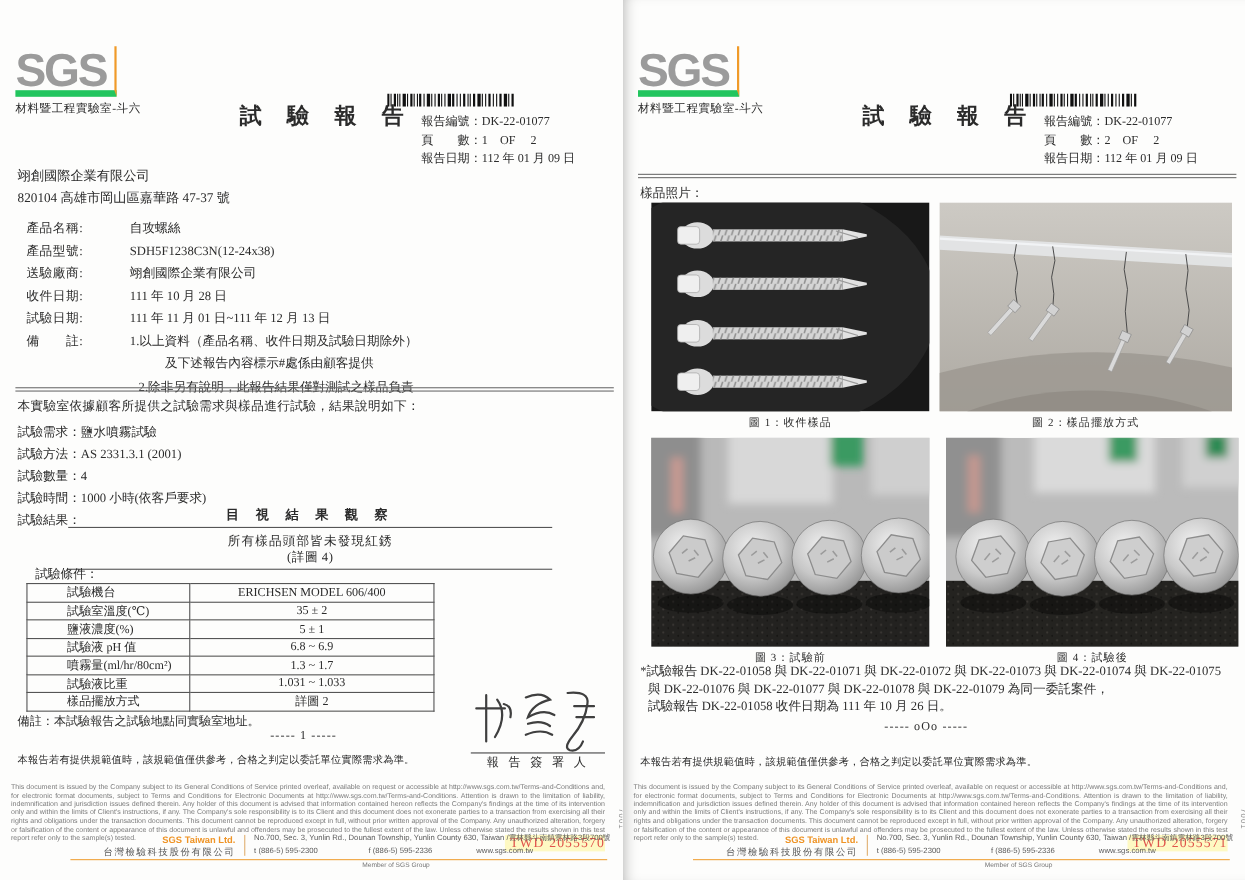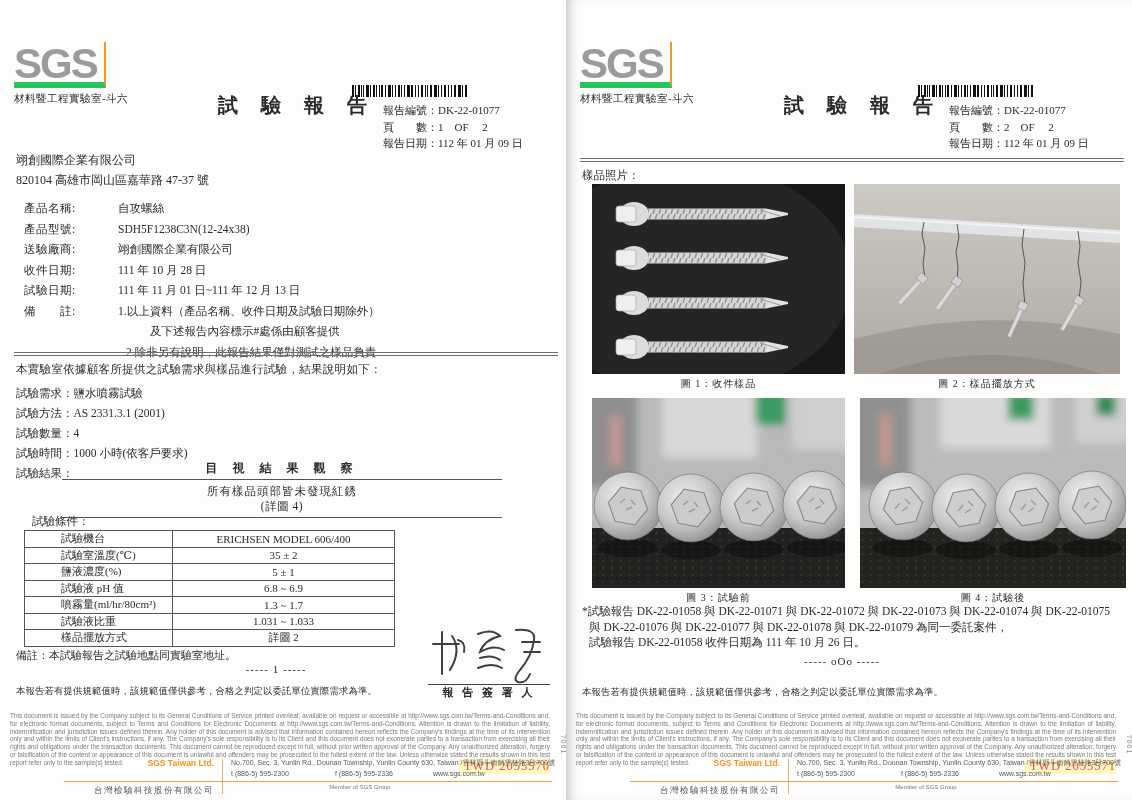--- a/index.html
+++ b/index.html
@@ -44,21 +44,21 @@
   .cond-lbl { position:absolute; top:514px; left:16px; font-size:11.5px;padding-left:16px; }
   .cond-table { position:absolute; top:530px; left:24px; border-collapse:collapse; font-size:11px; }
   .cond-table td { border:1px solid #555; height:16.5px; padding:0 4px; }
   .cond-table td.c1 { width:148px; text-align:left;padding-left:36px; }
   .cond-table td.c2 { width:222px; text-align:center; }
 
   .footnote { position:absolute; top:648px; left:16px; font-size:11px; }
   .pg-marker { position:absolute; top:663px; left:16px; width:520px; text-align:center; font-size:11px; letter-spacing:1px; }
   .disclaimer { position:absolute; top:685px; left:16px; right:130px; font-size:9.3px; letter-spacing:.2px; }
 
-  .signature { position:absolute; top:626px; right:16px; width:122px; height:74px;font-weight:bold; }
+  .signature { position:absolute; top:626px; right:16px; width:122px; height:74px; }
   .sig-svg { position:absolute; left:0; bottom:12px; }
   .sig-line { position:absolute; left:0; right:0; bottom:15px; border-bottom:1.2px solid #444; }
   .sig-label { position:absolute; left:0; right:0; bottom:0; text-align:center; font-size:11px; letter-spacing:3px; }
 
   
   .hdr-sep { position:absolute; top:158px; left:14px; right:8px; height:4px;
              border-top:1px solid #6e6e6e; border-bottom:1px solid #6e6e6e; }
   .photos-lbl { position:absolute; top:168px; left:16px; font-size:11.5px; }
   .fig-row { position:absolute; left:26px; right:6px; display:flex; gap:9px; }
   .fig-row--1 { top:184px; }
@@ -73,21 +73,21 @@
 
   
   .legal { position:absolute; top:712px; left:10px; right:16px; font-size:6.4px; line-height:7.8px;
            text-align:justify; color:#7c7c7c; font-family:"Liberation Sans","DejaVu Sans",sans-serif; }
   .twd { position:absolute; top:759px; right:16px; color:#e0534b; font-size:12.5px; letter-spacing:1px;
          font-family:Liberation Serif, serif; background:#fef9c3; padding-left:5px; }
   .footer-strip { position:absolute; top:758px; left:10px; right:14px; display:flex;
                   font-family:"Liberation Sans","DejaVu Sans",sans-serif; }
   .f-company { flex:none; width:212px; text-align:right; padding-right:8px; line-height:10.5px; }
   .f-en { color:#ef9426; font-weight:bold; font-size:8.5px; }
-  .f-zh { font-size:8.5px; color:#555; letter-spacing:1.5px;margin-top:16px; }
+  .f-zh { font-size:8.5px; color:#555; letter-spacing:1.5px; }
   .f-divider { flex:none; width:0; border-left:1px solid #e0b070; margin:1px 0; }
   .f-addr { flex:1; padding-left:8px; line-height:10.5px; color:#5a5a5a; }
   .f-line1 { font-size:7px; white-space:nowrap; }
   .f-line2 { font-size:7px; display:flex; }
   .f-line2 .ph { margin-right:46px; }
   .f-line2 .fx { margin-right:40px; }
   .f-rule { position:absolute; top:781px; left:64px; right:14px; border-bottom:1.5px solid #f0a43c; }
   .f-member { position:absolute; top:784px; left:250px; width:220px; text-align:center; font-size:6px; color:#777;
               font-family:"Liberation Sans","DejaVu Sans",sans-serif; }
   .side-code { position:absolute; right:-8px; bottom:52px; transform:rotate(90deg); font-size:7px; color:#8a8a8a;

